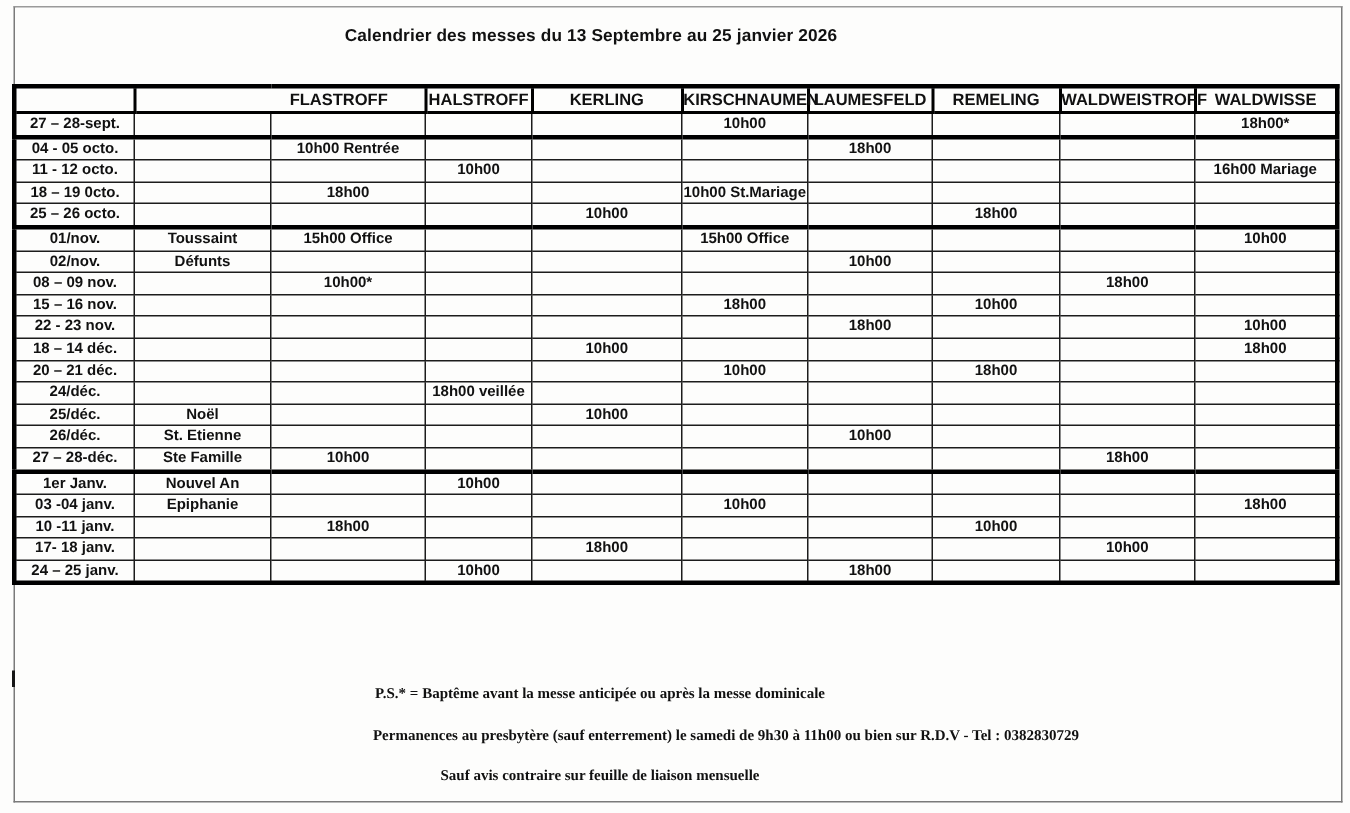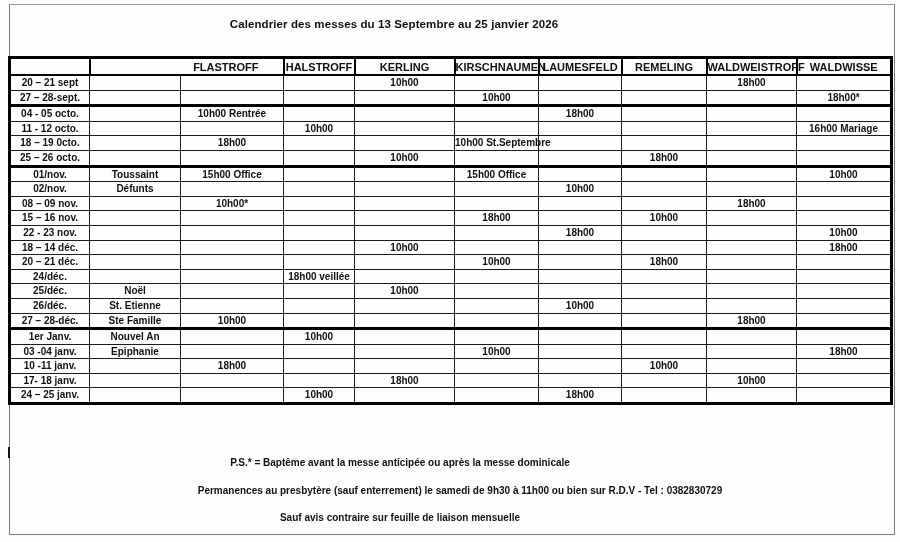--- a/index.html
+++ b/index.html
@@ -28,24 +28,24 @@
   table.schedule th.hdr-flastroff{text-align:right;padding-right:24px;}
   table.schedule td{
     border:1px solid #1c1c1c;font-size:10px;font-weight:bold;
     padding:0;height:13.6px;line-height:13.6px;text-align:center;
     white-space:nowrap;overflow:visible;
   }
   table.schedule tr.section-end td{border-bottom:3px solid #000;}
   .tail-left{position:absolute;left:8px;top:447px;width:2px;height:11px;background:#151515;}
   .footer-line{
     position:absolute;transform:translateX(-50%);
-    font-size:10px;font-weight:bold;white-space:nowrap;
+    font-size:10px;font-weight:bold;white-space:nowrap;font-family:Liberation Serif, serif;
   }
   .f1{left:400px;top:457px;}
-  .f2{left:460px;top:485px;}
+  .f2{left:484px;top:485px;}
   .f3{left:400px;top:512px;text-align:right;}
 </style>
 </head>
 <body>
 
 <div class="page-border"></div>
 
 <div class="title">Calendrier des messes du 13 Septembre au 25 janvier 2026</div>
 
 <table class="schedule">
@@ -68,32 +68,20 @@
       <th>HALSTROFF</th>
       <th>KERLING</th>
       <th>KIRSCHNAUMEN</th>
       <th>LAUMESFELD</th>
       <th>REMELING</th>
       <th>WALDWEISTROFF</th>
       <th>WALDWISSE</th>
     </tr>
   </thead>
   <tbody id="schedule-body">
-      <tr>
-        <td>20 – 21 sept</td>
-        <td></td>
-        <td></td>
-        <td></td>
-        <td>10h00</td>
-        <td></td>
-        <td></td>
-        <td></td>
-        <td>18h00</td>
-        <td></td>
-      </tr>
       <tr class="section-end">
         <td>27 – 28-sept.</td>
         <td></td>
         <td></td>
         <td></td>
         <td></td>
         <td>10h00</td>
         <td></td>
         <td></td>
         <td></td>
@@ -122,21 +110,21 @@
         <td></td>
         <td></td>
         <td>16h00 Mariage</td>
       </tr>
       <tr>
         <td>18 – 19 0cto.</td>
         <td></td>
         <td>18h00</td>
         <td></td>
         <td></td>
-        <td>10h00 St.Septembre</td>
+        <td>10h00 St.Mariage</td>
         <td></td>
         <td></td>
         <td></td>
         <td></td>
       </tr>
       <tr class="section-end">
         <td>25 – 26 octo.</td>
         <td></td>
         <td></td>
         <td></td>

